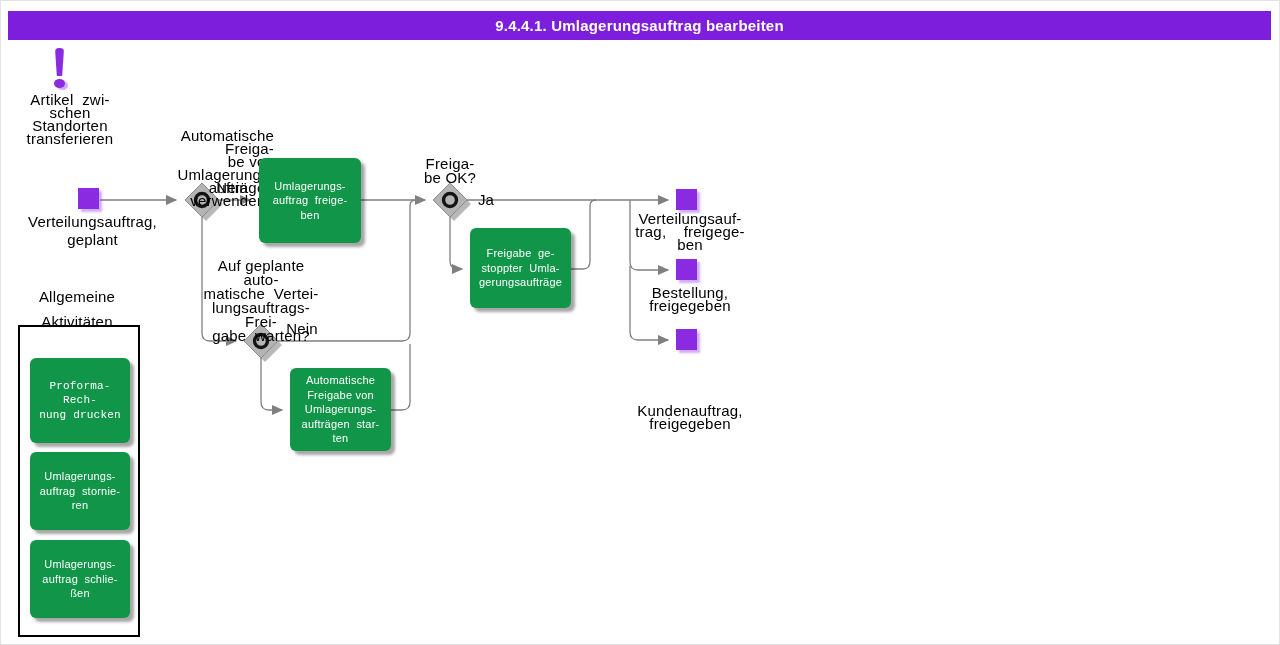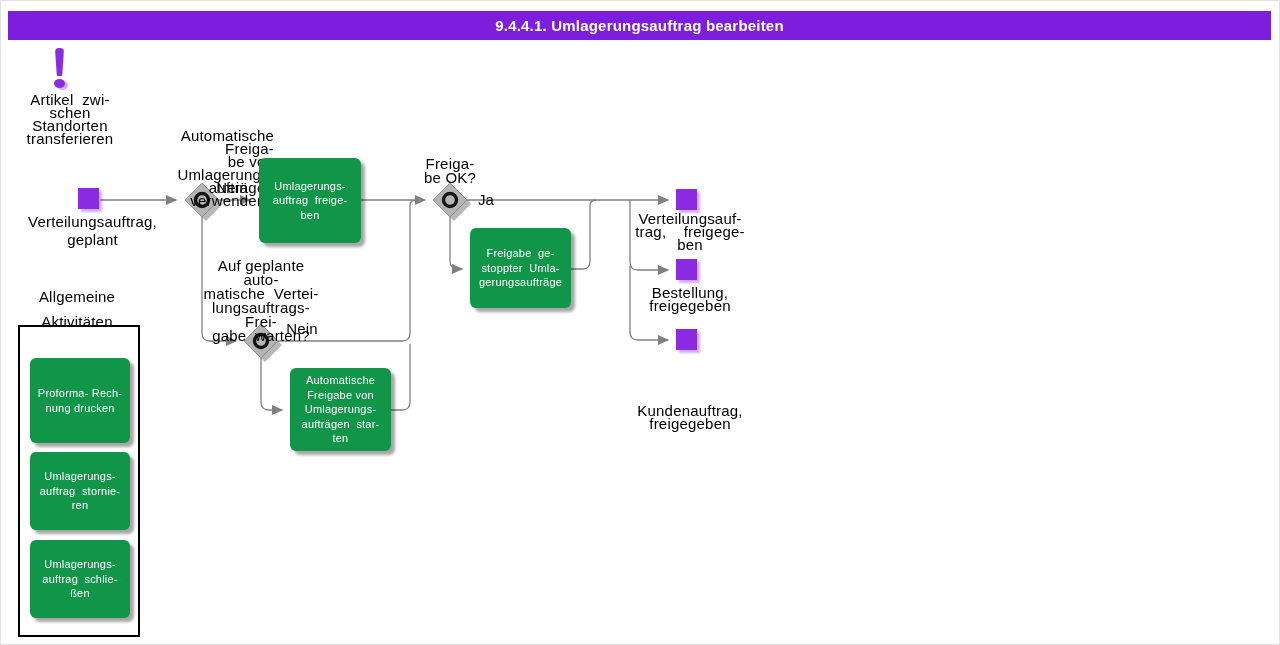--- a/index.html
+++ b/index.html
@@ -142,21 +142,21 @@
 <div class="lbl" style="left:638px;top:286px;width:104px;">Bestellung,
 freigegeben</div>
 
 <div class="event-square" style="left:676px;top:329px;"></div>
 <div class="lbl" style="left:632px;top:356px;width:116px;margin-top:48px;">Kundenauftrag,
 freigegeben</div>
 
 <div class="lbl" style="left:16px;top:284px;width:122px;line-height:25px;text-align:center;">Allgemeine
 Aktivitäten</div>
 <div class="groupbox">
-  <div class="task" style="left:10px;top:31px;height:85px;">Proforma- Rech-
+  <div class="task" style="left:10px;top:31px;height:85px;font-family:Liberation Mono, monospace;">Proforma- Rech-
 nung drucken</div>
   <div class="task" style="left:10px;top:125px;height:78px;">Umlagerungs-
 auftrag  stornie-
 ren</div>
   <div class="task" style="left:10px;top:213px;height:78px;">Umlagerungs-
 auftrag  schlie-
 ßen</div>
 </div>
 
 </body></html>

